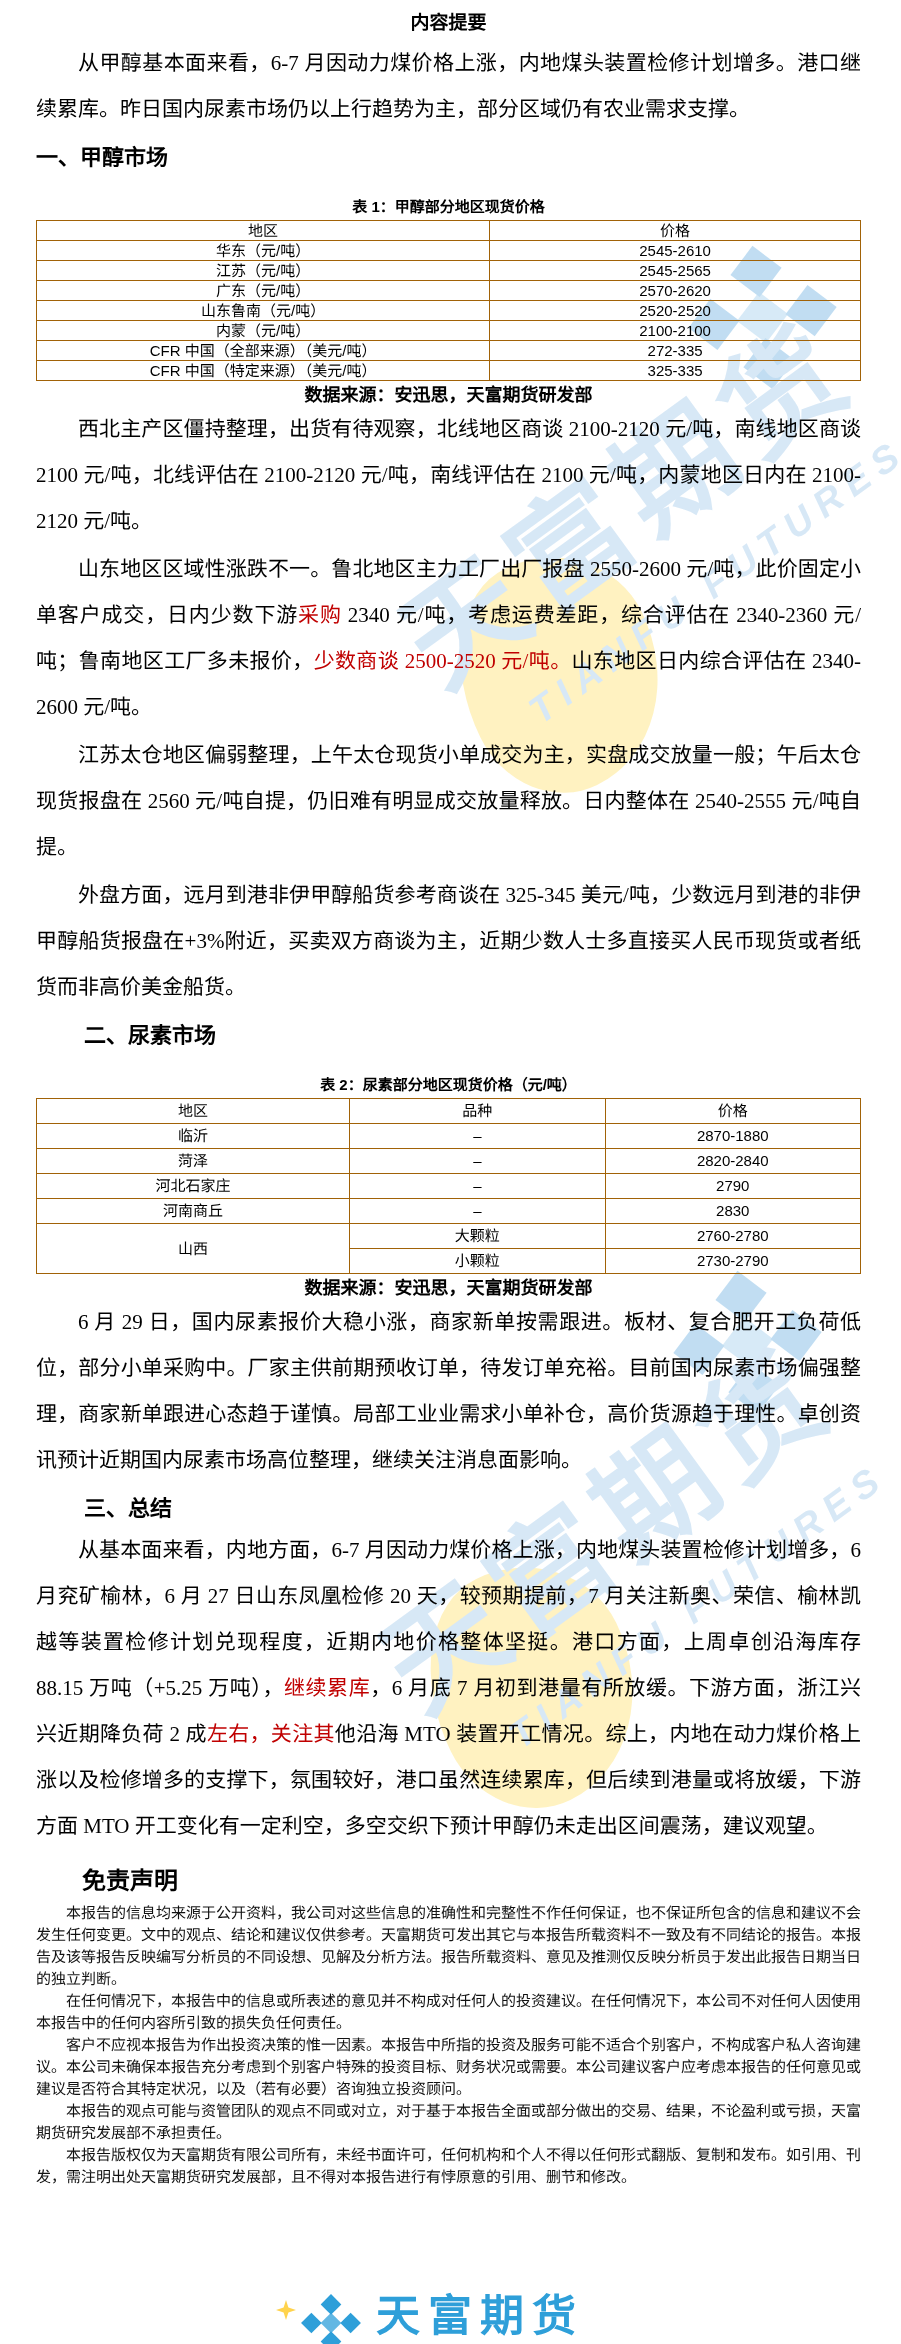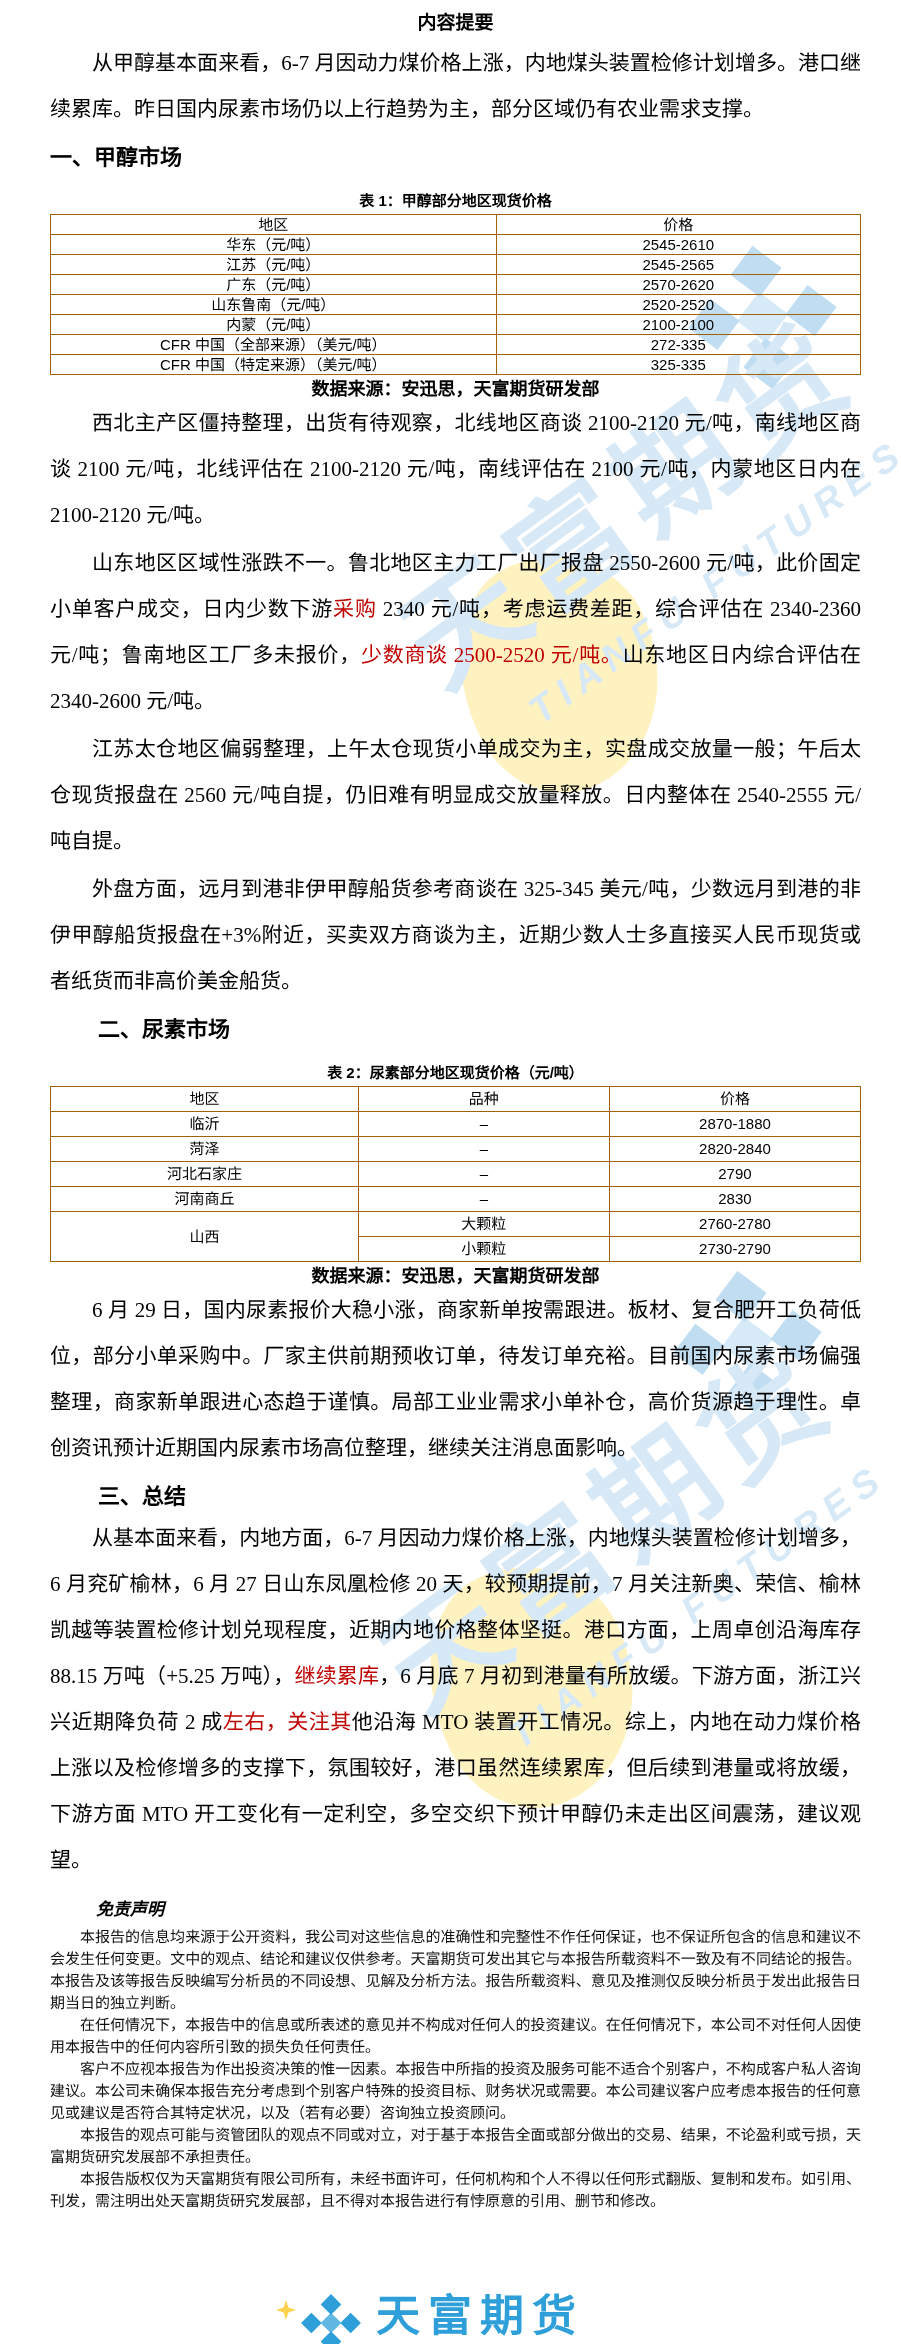--- a/index.html
+++ b/index.html
@@ -2,53 +2,53 @@
 <html lang="zh-CN" style="--red: #C00000; --wm-blue: #B8D6EF; --wm-logo-blue: #8FC3E8; --logo-blue: #2E9FD9; --wm-yellow: #FFE88F;"><head>
 <meta charset="utf-8">
 <style>
   * { margin:0; padding:0; box-sizing:border-box; }
   html,body { background:#ffffff; }
   body { font-family:"Liberation Serif", serif; }
 
   .page { position:relative; width:901px; height:2344px; margin:0 auto;
           background:#fff; overflow:hidden; color:#000; }
 
-  .content { position:relative; z-index:1; padding:8px 40px 0 50px; }
+  .content { position:relative; z-index:1; padding:8px 40px 0 36px; }
 
   .doc-title { font-family:"Liberation Sans", sans-serif; font-size:19px;
                font-weight:bold; text-align:center; line-height:30px; }
 
   p.body { font-size:21px; line-height:46px; text-align:justify;
            text-indent:2em; margin-top:2px; }
 
   h2.sec { font-family:"Liberation Sans", sans-serif; font-size:22px;
            font-weight:bold; line-height:32px; margin:10px 0 2px; }
   .sec-indent { padding-left:48px; }
 
   .tbl-title { text-align:center; font-weight:bold; font-size:15px;
-               line-height:20px; margin-top:17px;
+               line-height:20px; margin-top:23px;
                font-family:"Liberation Sans", sans-serif; }
 
   table.price { width:100%; border-collapse:collapse; margin-top:3px;
                 font-size:15px; font-family:"Liberation Sans", sans-serif; }
   table.price th, table.price td { border:1px solid #a16207; text-align:center;
                 padding:0 4px; font-weight:normal; height:19px; line-height:19px; }
   table.urea th, table.urea td { height:24px; line-height:24px; }
   table.price col.c1 { width:55%; }
   table.urea  col.u1 { width:38%; }
   table.urea  col.u2 { width:31%; }
   table.urea  col.u3 { width:31%; }
 
   .tbl-source { text-align:center; font-weight:bold; font-size:18px;
                 line-height:18px; margin:5px 0 2px;
                 font-family:"Liberation Sans", sans-serif; }
 
   .red { color:var(--red, #C00000); }
 
-  .disc-head { font-size:17px; font-weight:bold; font-style:italic;
+  .disc-head { font-size:24px; font-weight:bold; 
                padding-left:46px; margin:12px 0 6px; }
   p.disc { font-size:15px; line-height:22px; text-indent:2em;
            text-align:justify; color:#111; }
 
   
   .wm { position:absolute; z-index:0; pointer-events:none; }
   .wm-soft { opacity:.55; }
   .wm-blob { position:absolute; background:var(--wm-yellow, #FFE88F);
              border-radius:48% 52% 58% 42% / 60% 42% 58% 40%;
              transform:rotate(-26deg); }

